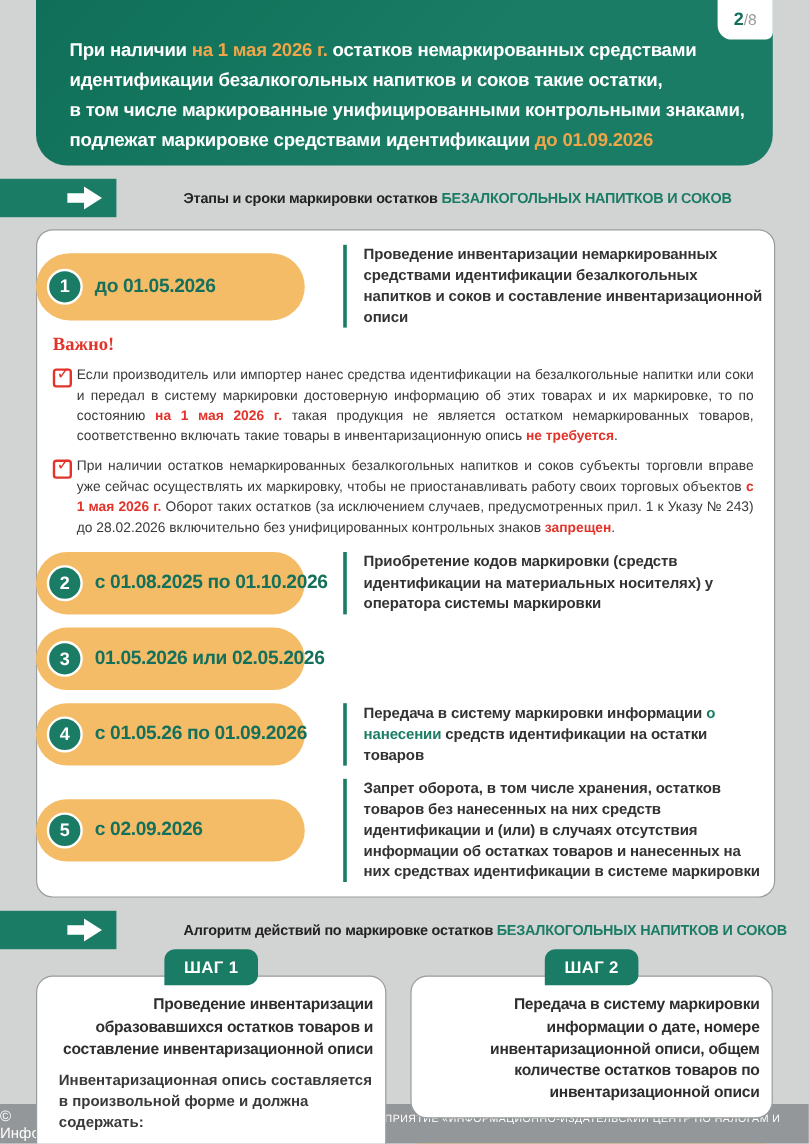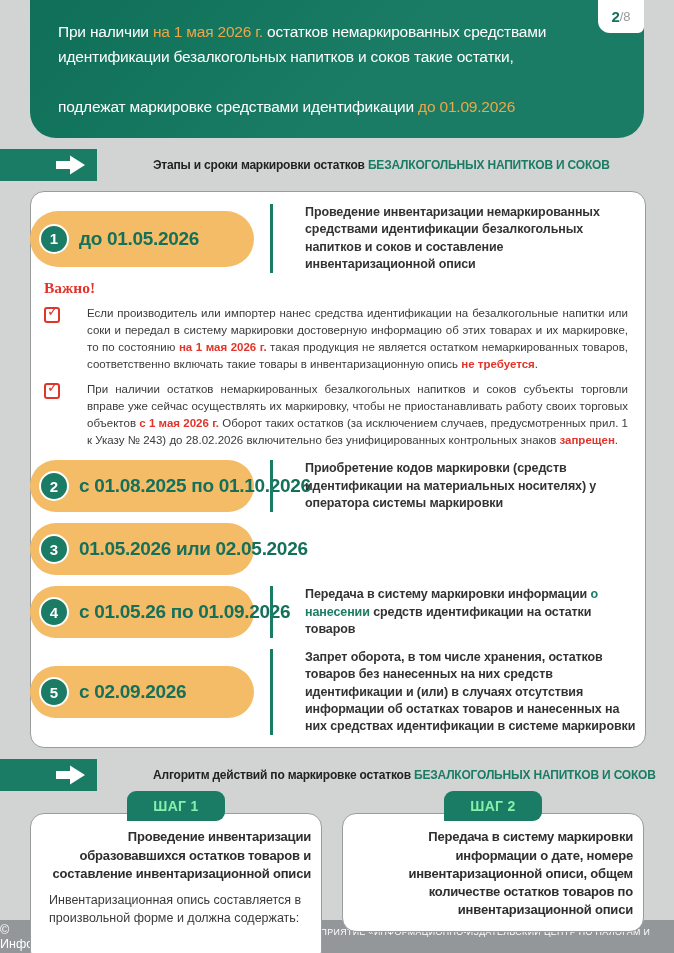--- a/index.html
+++ b/index.html
@@ -15,24 +15,24 @@
   }
   
   .header-band{
     position:relative;
     margin:0 30px;
     height:138px;
     background:linear-gradient(135deg,#0f6f58 0%,#1a7c64 55%,#1a7c64 100%);
     border-radius:0 0 26px 26px;
   }
   .header-text{
-    padding:19px 20px 0 28px;
+    padding:30px 20px 0 28px;
     color:#ffffff;
     font-size:15.5px;
-    font-weight:normal;
+    font-weight:bold;
     line-height:1.62;
     letter-spacing:-0.2px;
   }
   .hl-orange{color:#efa648;}
   .page-badge{
     position:absolute;top:0;right:0;
     width:46px;height:33px;
     background:#ffffff;
     border-radius:0 0 6px 12px;
     display:flex;align-items:center;justify-content:center;
@@ -81,69 +81,69 @@
   .num-circle{
     width:30px;height:30px;flex:none;
     margin-left:9px;
     background:#1a7c64;border:2px solid #ffffff;border-radius:50%;
     color:#fff;font-weight:bold;font-size:15px;
     display:flex;align-items:center;justify-content:center;
     box-sizing:border-box;
   }
   .pill-date{
     margin-left:10px;
-    color:#14705a;font-weight:bold;font-size:19px;
+    color:#14705a;font-weight:bold;font-size:16px;
     letter-spacing:-0.3px;white-space:nowrap;
   }
   .step-desc{
-    margin-left:16px;flex:1;
+    margin-left:32px;flex:1;
     border-left:3px solid #1a7c64;
-    padding-left:32px;
+    padding-left:14px;
     font-size:12.5px;font-weight:bold;color:#333;
     line-height:1.38;letter-spacing:-0.1px;
   }
   .hl-teal{color:#1a7c64;}
   
   .imp-block{margin:6px 8px 4px 13px;}
   .imp-label{color:#e2342b;font-weight:bold;font-size:15.5px;font-family:Liberation Serif, serif;}
-  .imp-item{display:flex;gap:27px;margin-top:8px;}
+  .imp-item{display:flex;gap:4px;margin-top:8px;}
   .chk{
     width:12px;height:12px;flex:none;margin-top:2px;
     border:2px solid #e2342b;border-radius:3px;position:relative;
   }
   .chk::after{
     content:"\2713";
     position:absolute;top:-6px;left:1px;
     color:#e2342b;font-weight:bold;font-size:14px;
   }
   .imp-text{
     font-size:11.5px;color:#3a3a3a;line-height:1.48;
     text-align:justify;
   }
   .red-b{color:#e2342b;font-weight:bold;}
   
   .two-col{display:flex;gap:20px;margin:0 30px;}
   .col1{width:292px;flex:none;}
   .col2{width:302px;flex:none;}
   .shag-tab{
     position:relative;z-index:2;
-    width:98px;height:30px;margin:0 auto -8px auto;
+    width:78px;height:30px;margin:0 auto -8px auto;
     background:#1a7c64;border-radius:9px 9px 9px 0;
-    color:#86efac;font-weight:bold;font-size:14px;
+    color:#ffffff;font-weight:bold;font-size:14px;
     display:flex;align-items:center;justify-content:center;
     letter-spacing:0.3px;
   }
   .step-card{position:relative;z-index:1;padding:14px 10px 12px 10px;box-sizing:border-box;}
   .col1 .step-card{min-height:152px;}
   .col2 .step-card{min-height:96px;}
   .card-title{
     font-size:13px;font-weight:bold;color:#2e2e2e;
     text-align:right;line-height:1.4;letter-spacing:-0.2px;
   }
-  .card-intro{margin:9px 0 0 8px;font-size:12.5px;color:#3a3a3a;line-height:1.42;}
+  .card-intro{margin:9px 0 0 8px;font-size:12.5px;color:#3a3a3a;line-height:1.42;font-weight:bold;}
   .note-box{
     position:relative;z-index:0;
     margin-top:-16px;
     background:#f5bc67;border-radius:16px;
     padding:26px 12px 14px 10px;
     display:flex;align-items:center;gap:12px;
   }
   
   .footer{
     position:absolute;left:0;right:0;bottom:0;height:33px;
@@ -161,21 +161,21 @@
 <div class="page">
 
   <div class="header-band">
     <div class="page-badge">
       <span class="num">2</span>
         <span class="total">/8</span>
     </div>
     <div class="header-text">
       <span>При наличии </span><span class="hl-orange">на 1 мая 2026 г.</span><span> остатков немаркированных средствами</span><br>
       <span>идентификации безалкогольных напитков и соков такие остатки,</span><br>
-      <br>
+      <span>в том числе маркированные унифицированными контрольными знаками,</span><br>
       <span>подлежат маркировке средствами идентификации </span><span class="hl-orange">до 01.09.2026</span>
     </div>
   </div>
 
   <div class="section-head">
     <div class="arrow-bar">
       <svg class="arrow-icon" width="30" height="20" viewBox="0 0 30 20">
           <path d="M0 6 h14 V0.5 L29 10 L14 19.5 V14 H0 Z" fill="#ffffff"></path>
         </svg>
     </div>

